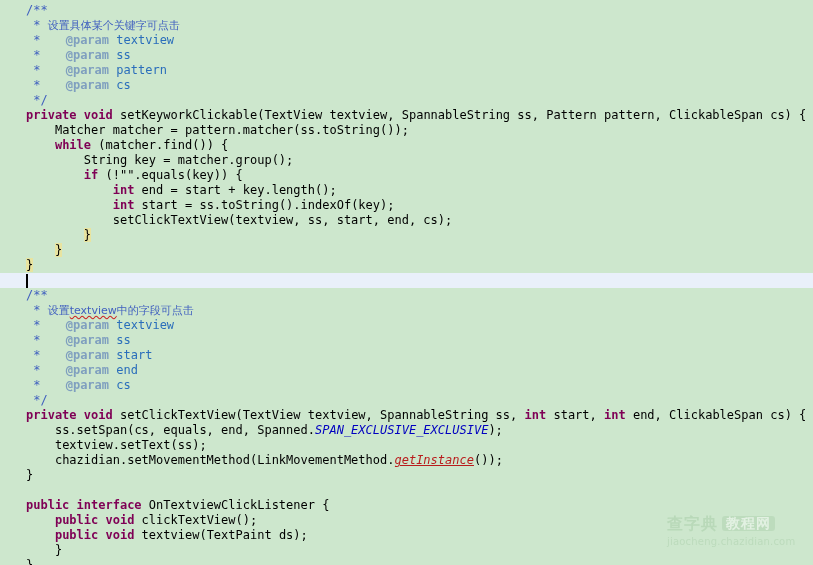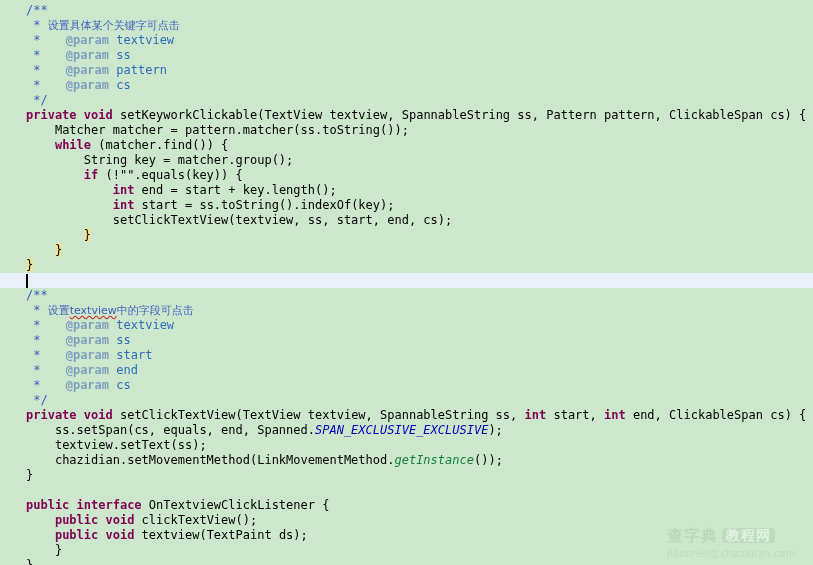--- a/index.html
+++ b/index.html
@@ -47,32 +47,32 @@
     background: #000;
   }
   
   .kw      { color: #7f0055; font-weight: bold; }
   .cmt     { color: #3f5fbf; }
   .cmt-cn  { color: #3f5fbf; font-family: "DejaVu Sans", sans-serif; font-size: 11px; }
   .tag     { color: #7f9fbf; font-weight: bold; margin-left: 18px; }
   .tagval  { color: #2a6ebb; }
   .plain   { color: #000000; }
   .static  { color: #0000c0; font-style: italic; }
-  .italic  { color: #15803d; font-style: italic; }
+  .italic  { color: #b91c1c; font-style: italic; text-decoration: underline; }
   .brace-hl { background: #e8e4a0; }
   .squiggle {
     text-decoration: underline;
     text-decoration-color: #cc2222;
     text-decoration-style: wavy;
     text-decoration-skip-ink: none;
   }
   .watermark {
     position: absolute;
     right: 6px;
-    bottom: 4px;
+    bottom: 16px;
     width: 140px;
     height: 36px;
     opacity: 0.42;
     user-select: none;
     pointer-events: none;
   }
   .wm-row1 {
     display: flex;
     align-items: center;
     gap: 4px;

